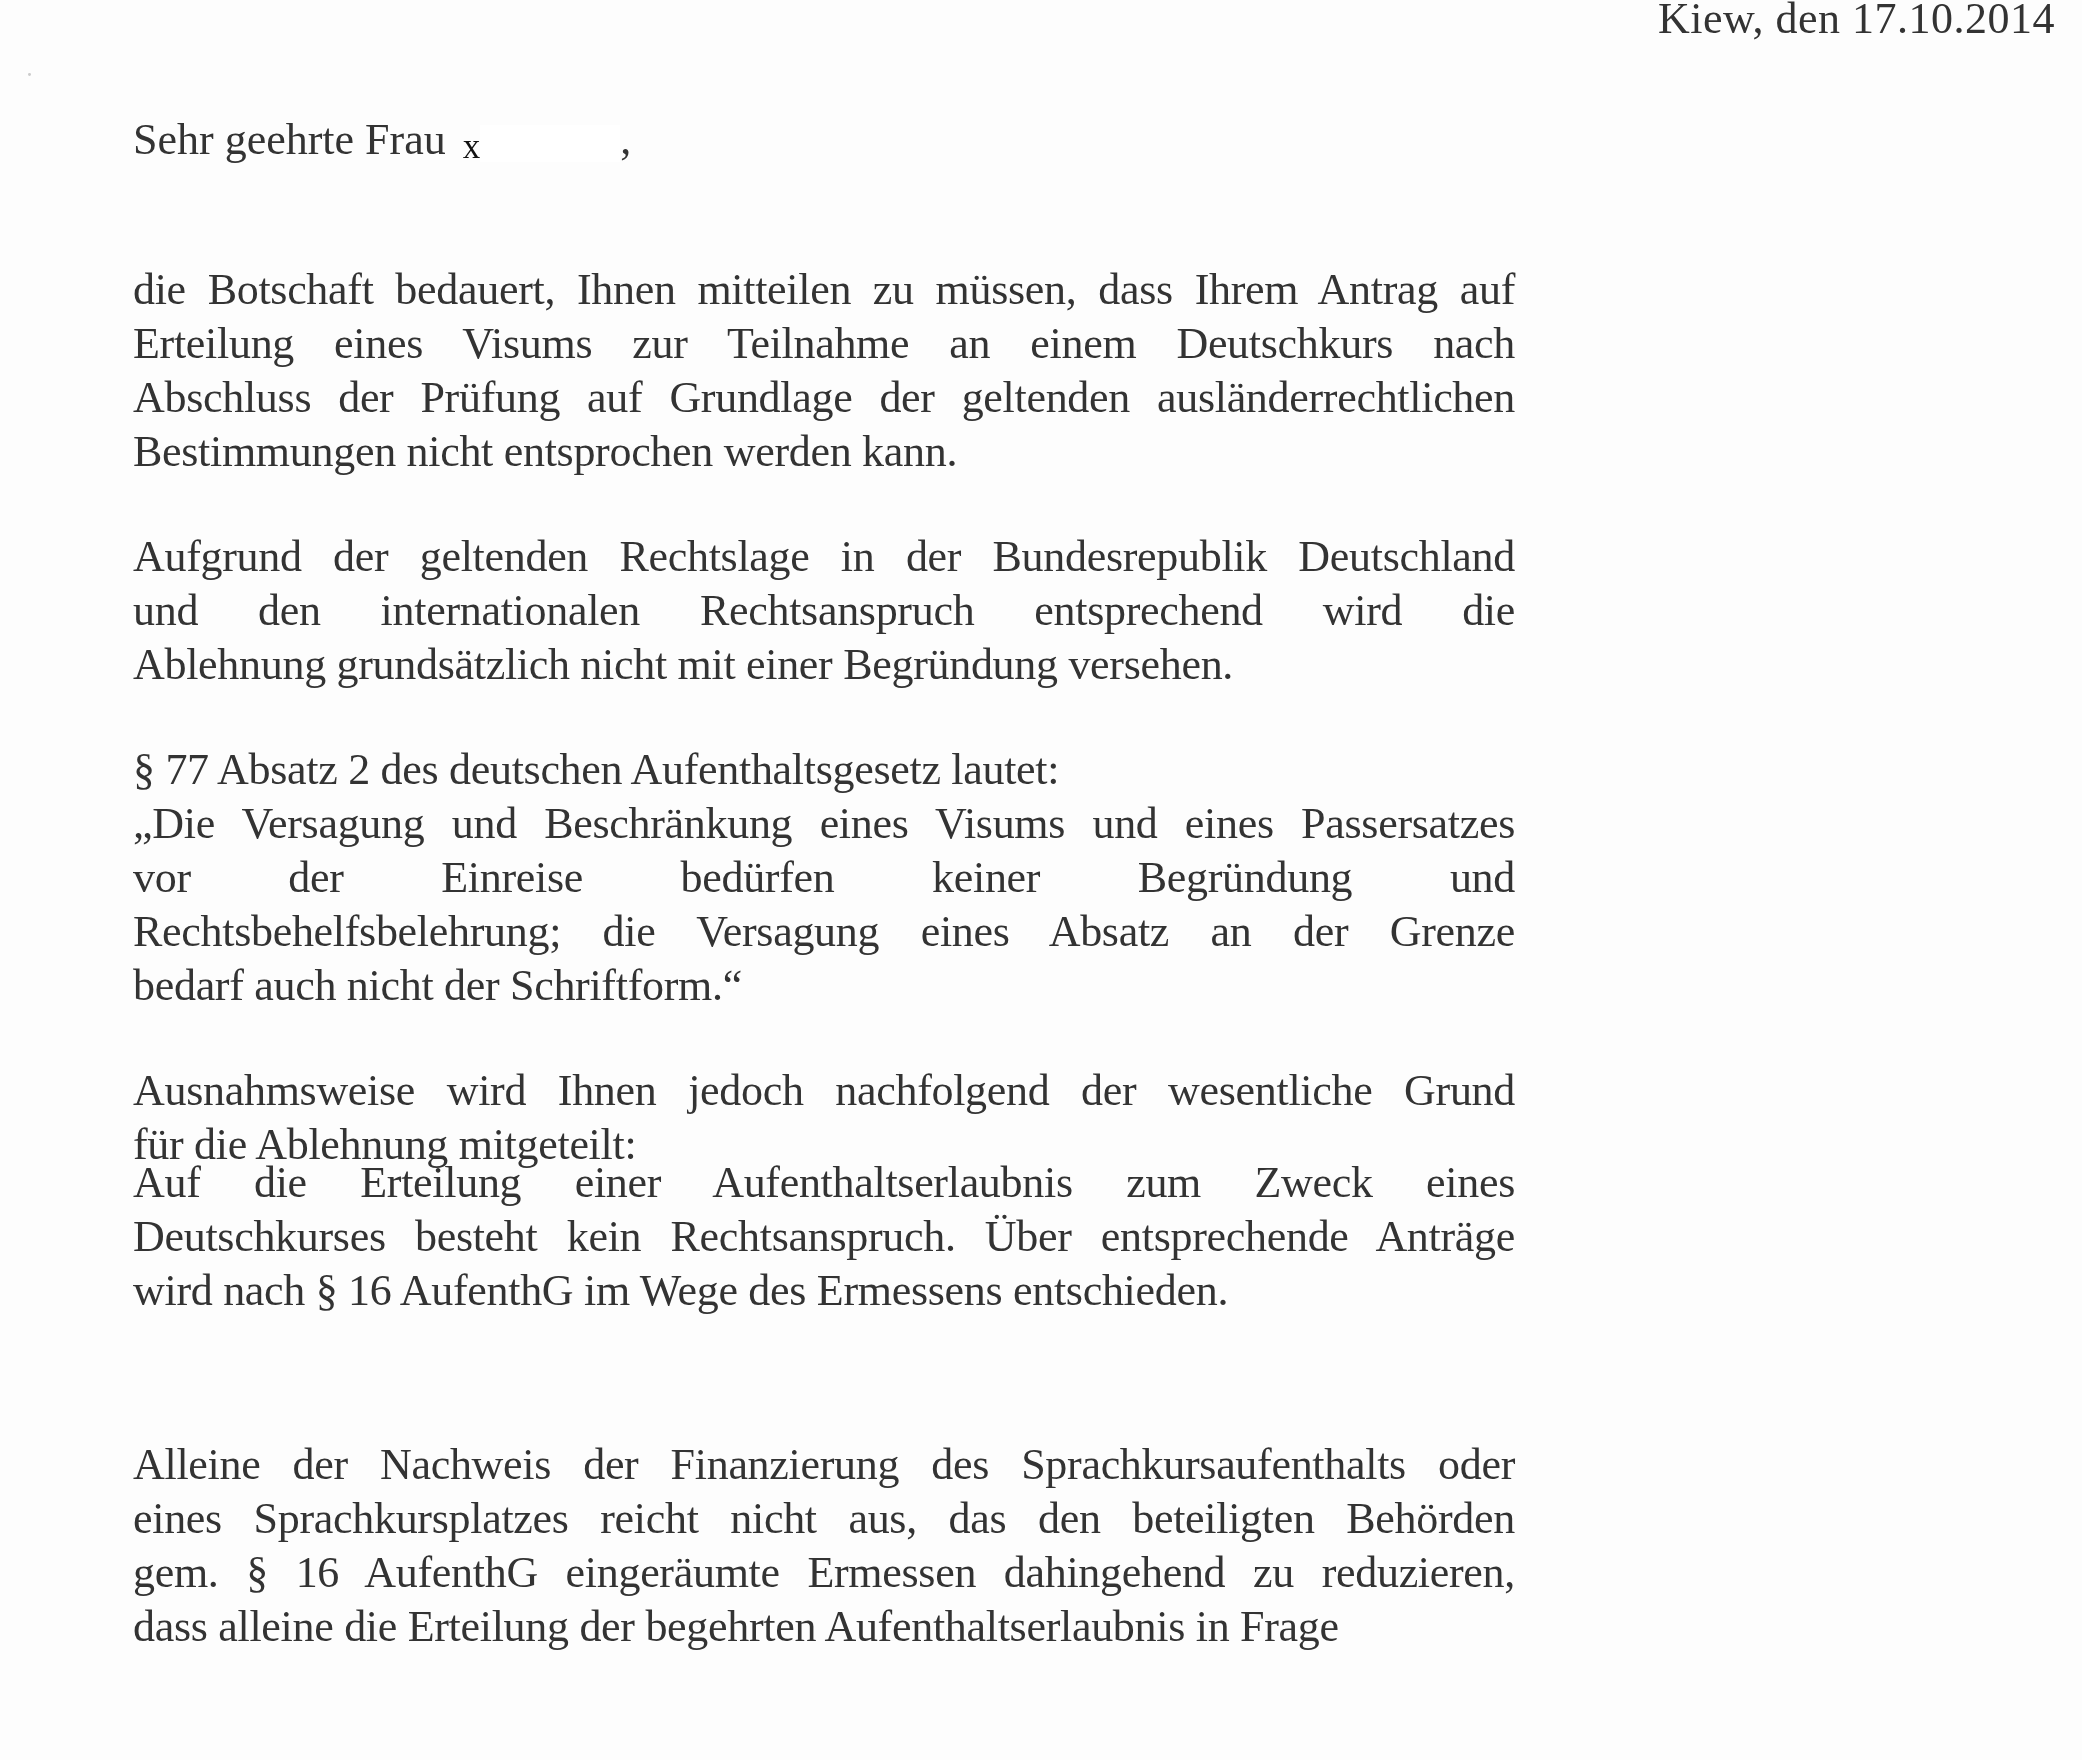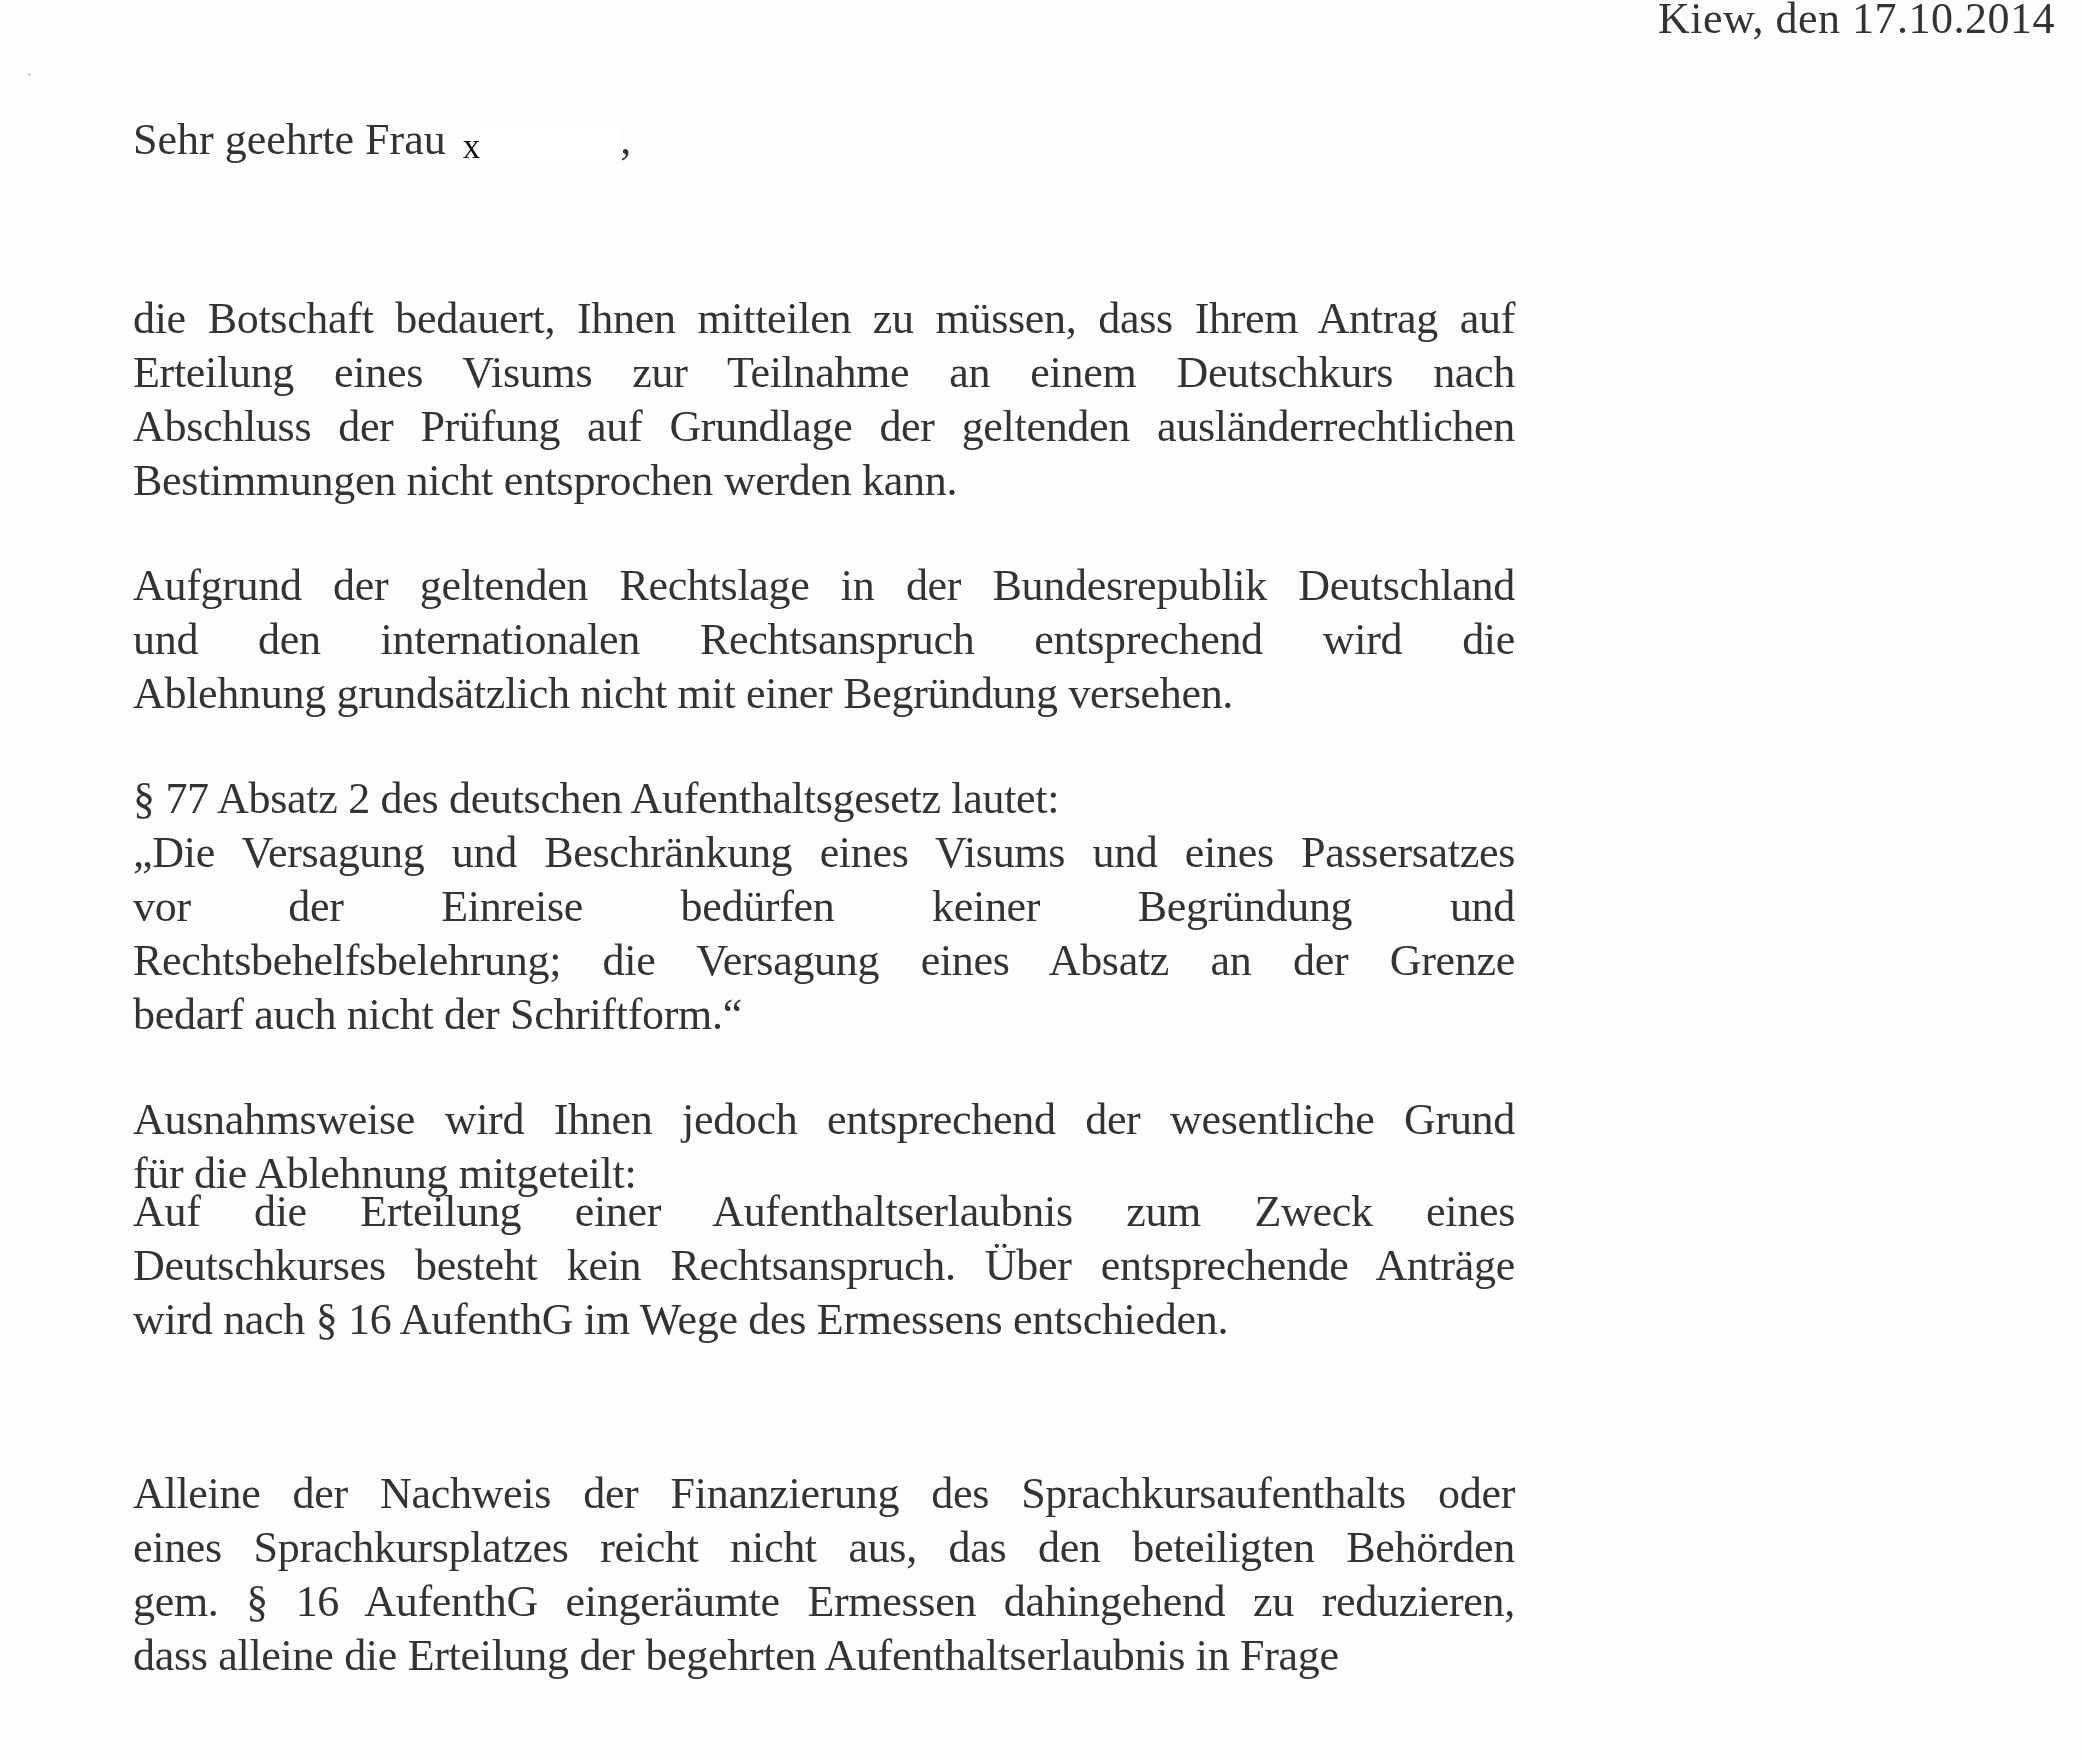--- a/index.html
+++ b/index.html
@@ -19,21 +19,21 @@
     display: inline-block; font-size: 35px; color: #111; margin-left: 17px; vertical-align: -3.7px;
   }
   .salutation .redaction {
     display: inline-block; width: 140px; height: 37px; background: #ffffff; vertical-align: middle;
   }
   .body {
     position: absolute; left: 133px; top: 0; width: 1382px;
   }
   .para {
     position: absolute; left: 0; width: 1382px; font-size: 44px; line-height: 54px;
-    text-align: justify; text-align-last: left; color: #333; letter-spacing: -0.3px; margin-top: 29px;
+    text-align: justify; text-align-last: left; color: #333; letter-spacing: -0.3px;
   }
   .para .line { display: block; text-align: justify; text-align-last: justify; white-space: nowrap; }
   .para .line.last { text-align-last: left; }
   .specks { position: absolute; left: 28px; top: 73px; width: 2.8px; height: 2.8px; background: #ccc; border-radius: 50%; }
 </style>
 </head>
 <body>
 
 <div class="specks"></div>
 
@@ -59,21 +59,21 @@
 
   <div class="para" style="top:743px">
     <span class="line last">§ 77 Absatz 2 des deutschen Aufenthaltsgesetz lautet:</span>
     <span class="line">„Die Versagung und Beschränkung eines Visums und eines Passersatzes</span>
     <span class="line">vor der Einreise bedürfen keiner Begründung und</span>
     <span class="line">Rechtsbehelfsbelehrung; die Versagung eines Absatz an der Grenze</span>
     <span class="line last">bedarf auch nicht der Schriftform.“</span>
   </div>
 
   <div class="para" style="top:1064px">
-    <span class="line">Ausnahmsweise wird Ihnen jedoch entsprechend der wesentliche Grund</span>
+    <span class="line">Ausnahmsweise wird Ihnen jedoch nachfolgend der wesentliche Grund</span>
     <span class="line last">für die Ablehnung mitgeteilt:</span>
   </div>
 
   <div class="para" style="top:1156px">
     <span class="line">Auf die Erteilung einer Aufenthaltserlaubnis zum Zweck eines</span>
     <span class="line">Deutschkurses besteht kein Rechtsanspruch. Über entsprechende Anträge</span>
     <span class="line last">wird nach § 16 AufenthG im Wege des Ermessens entschieden.</span>
   </div>
 
   <div class="para" style="top:1438px">

